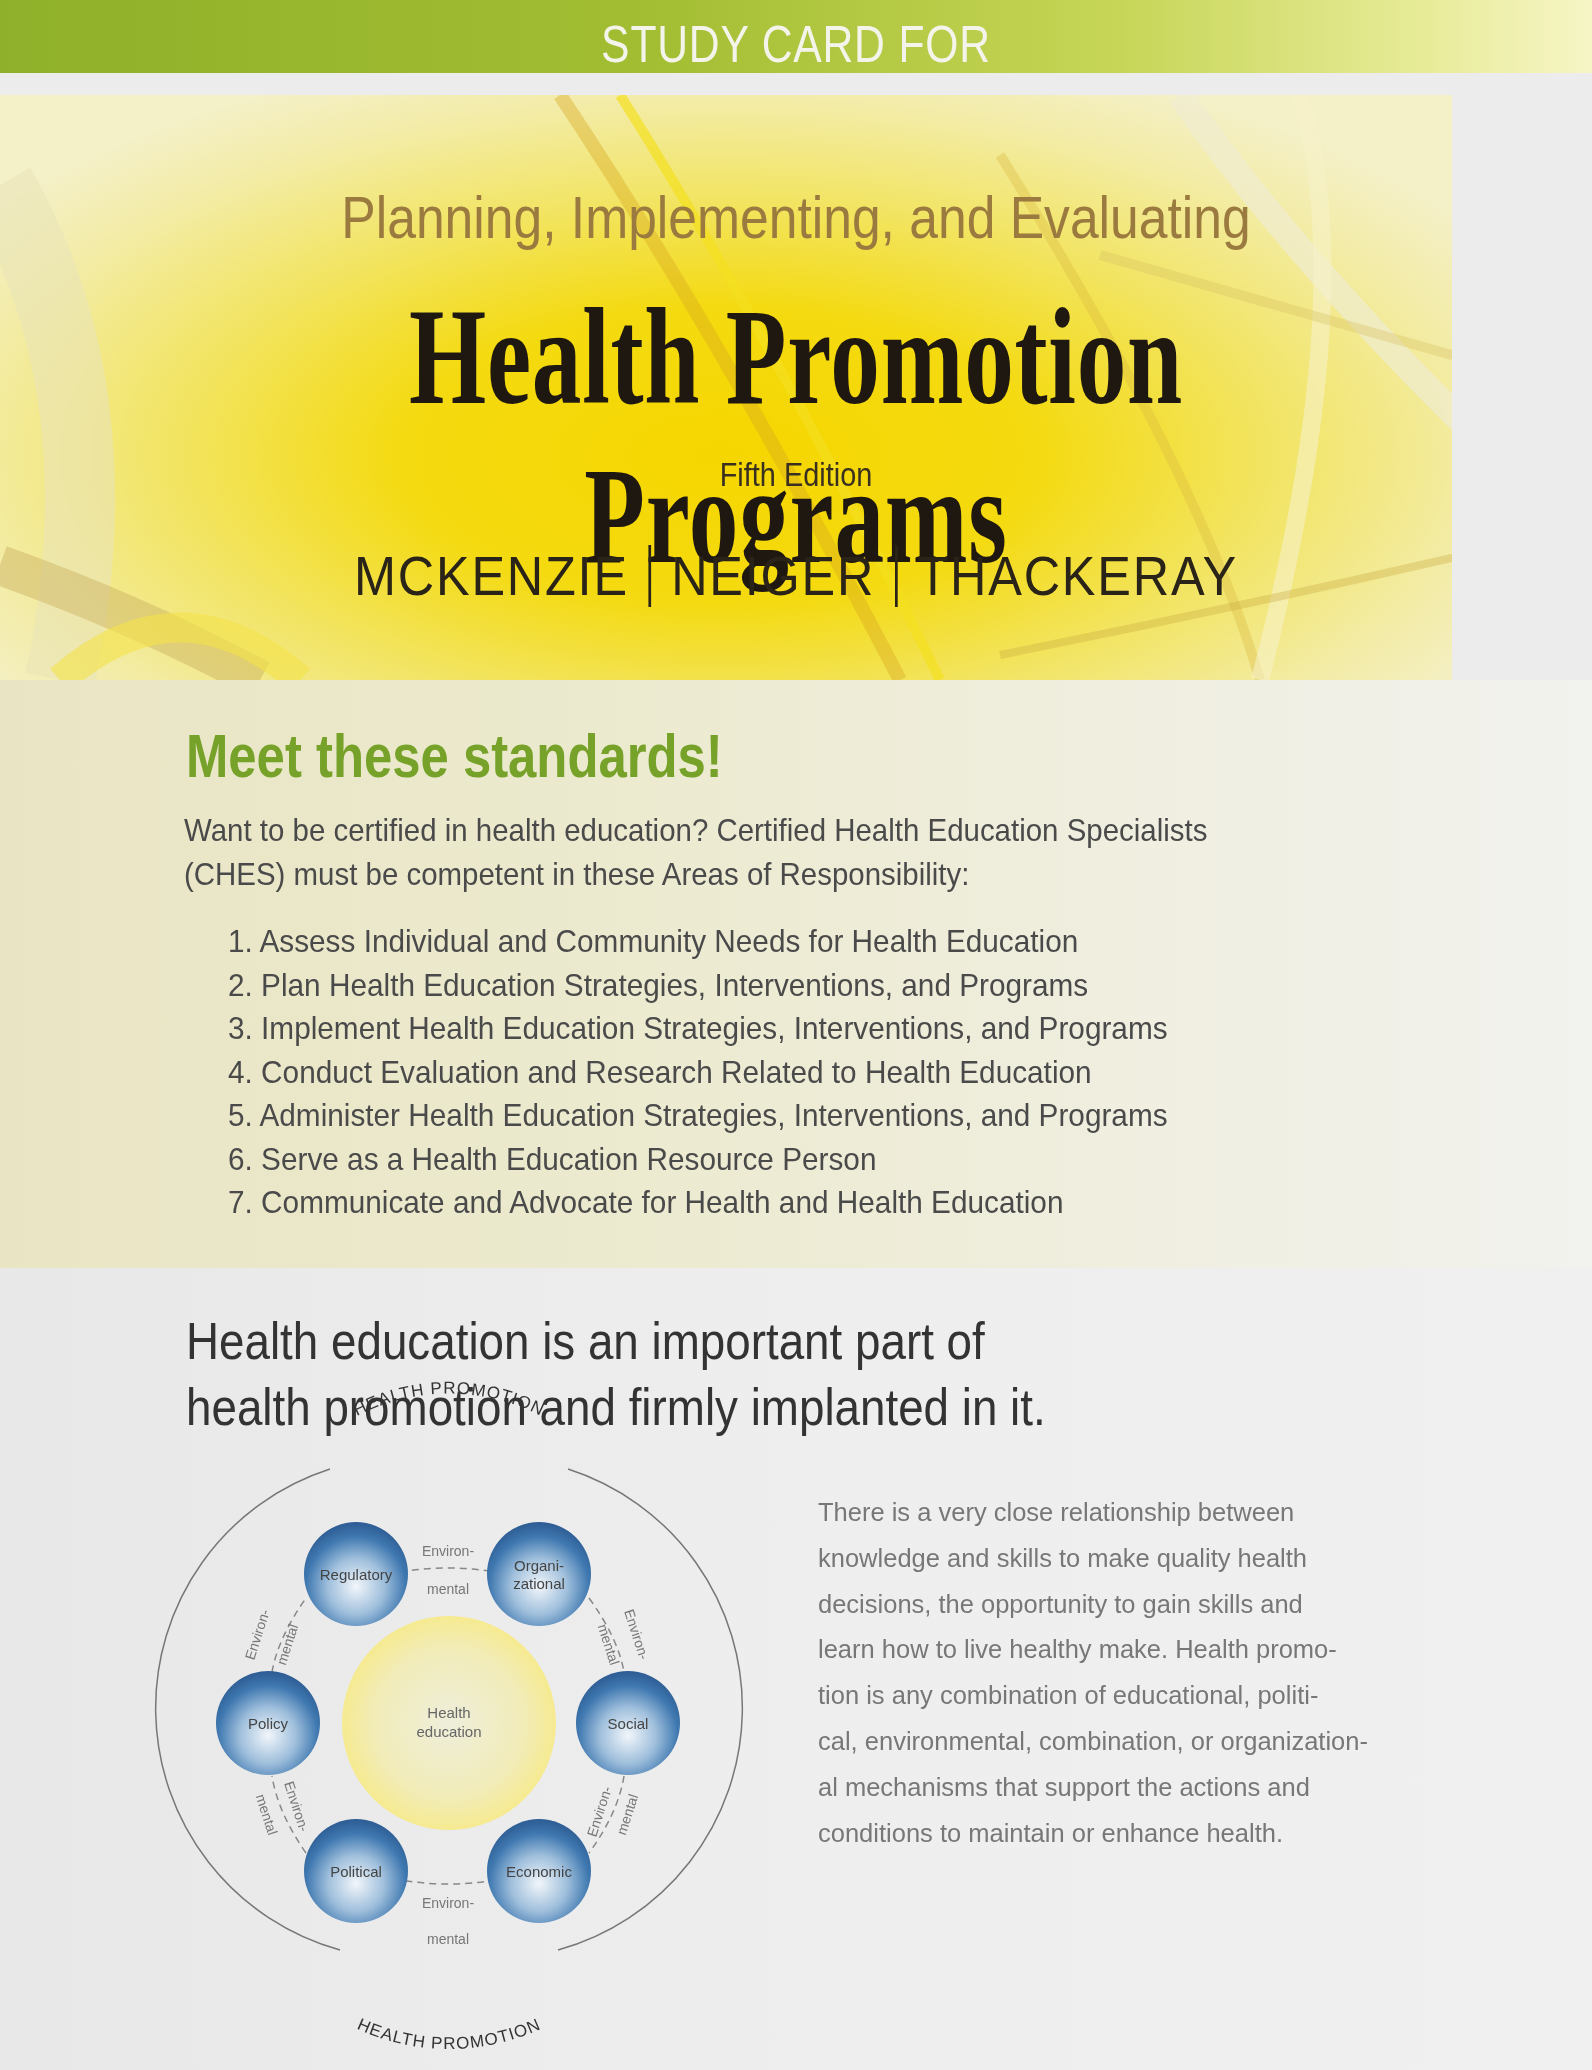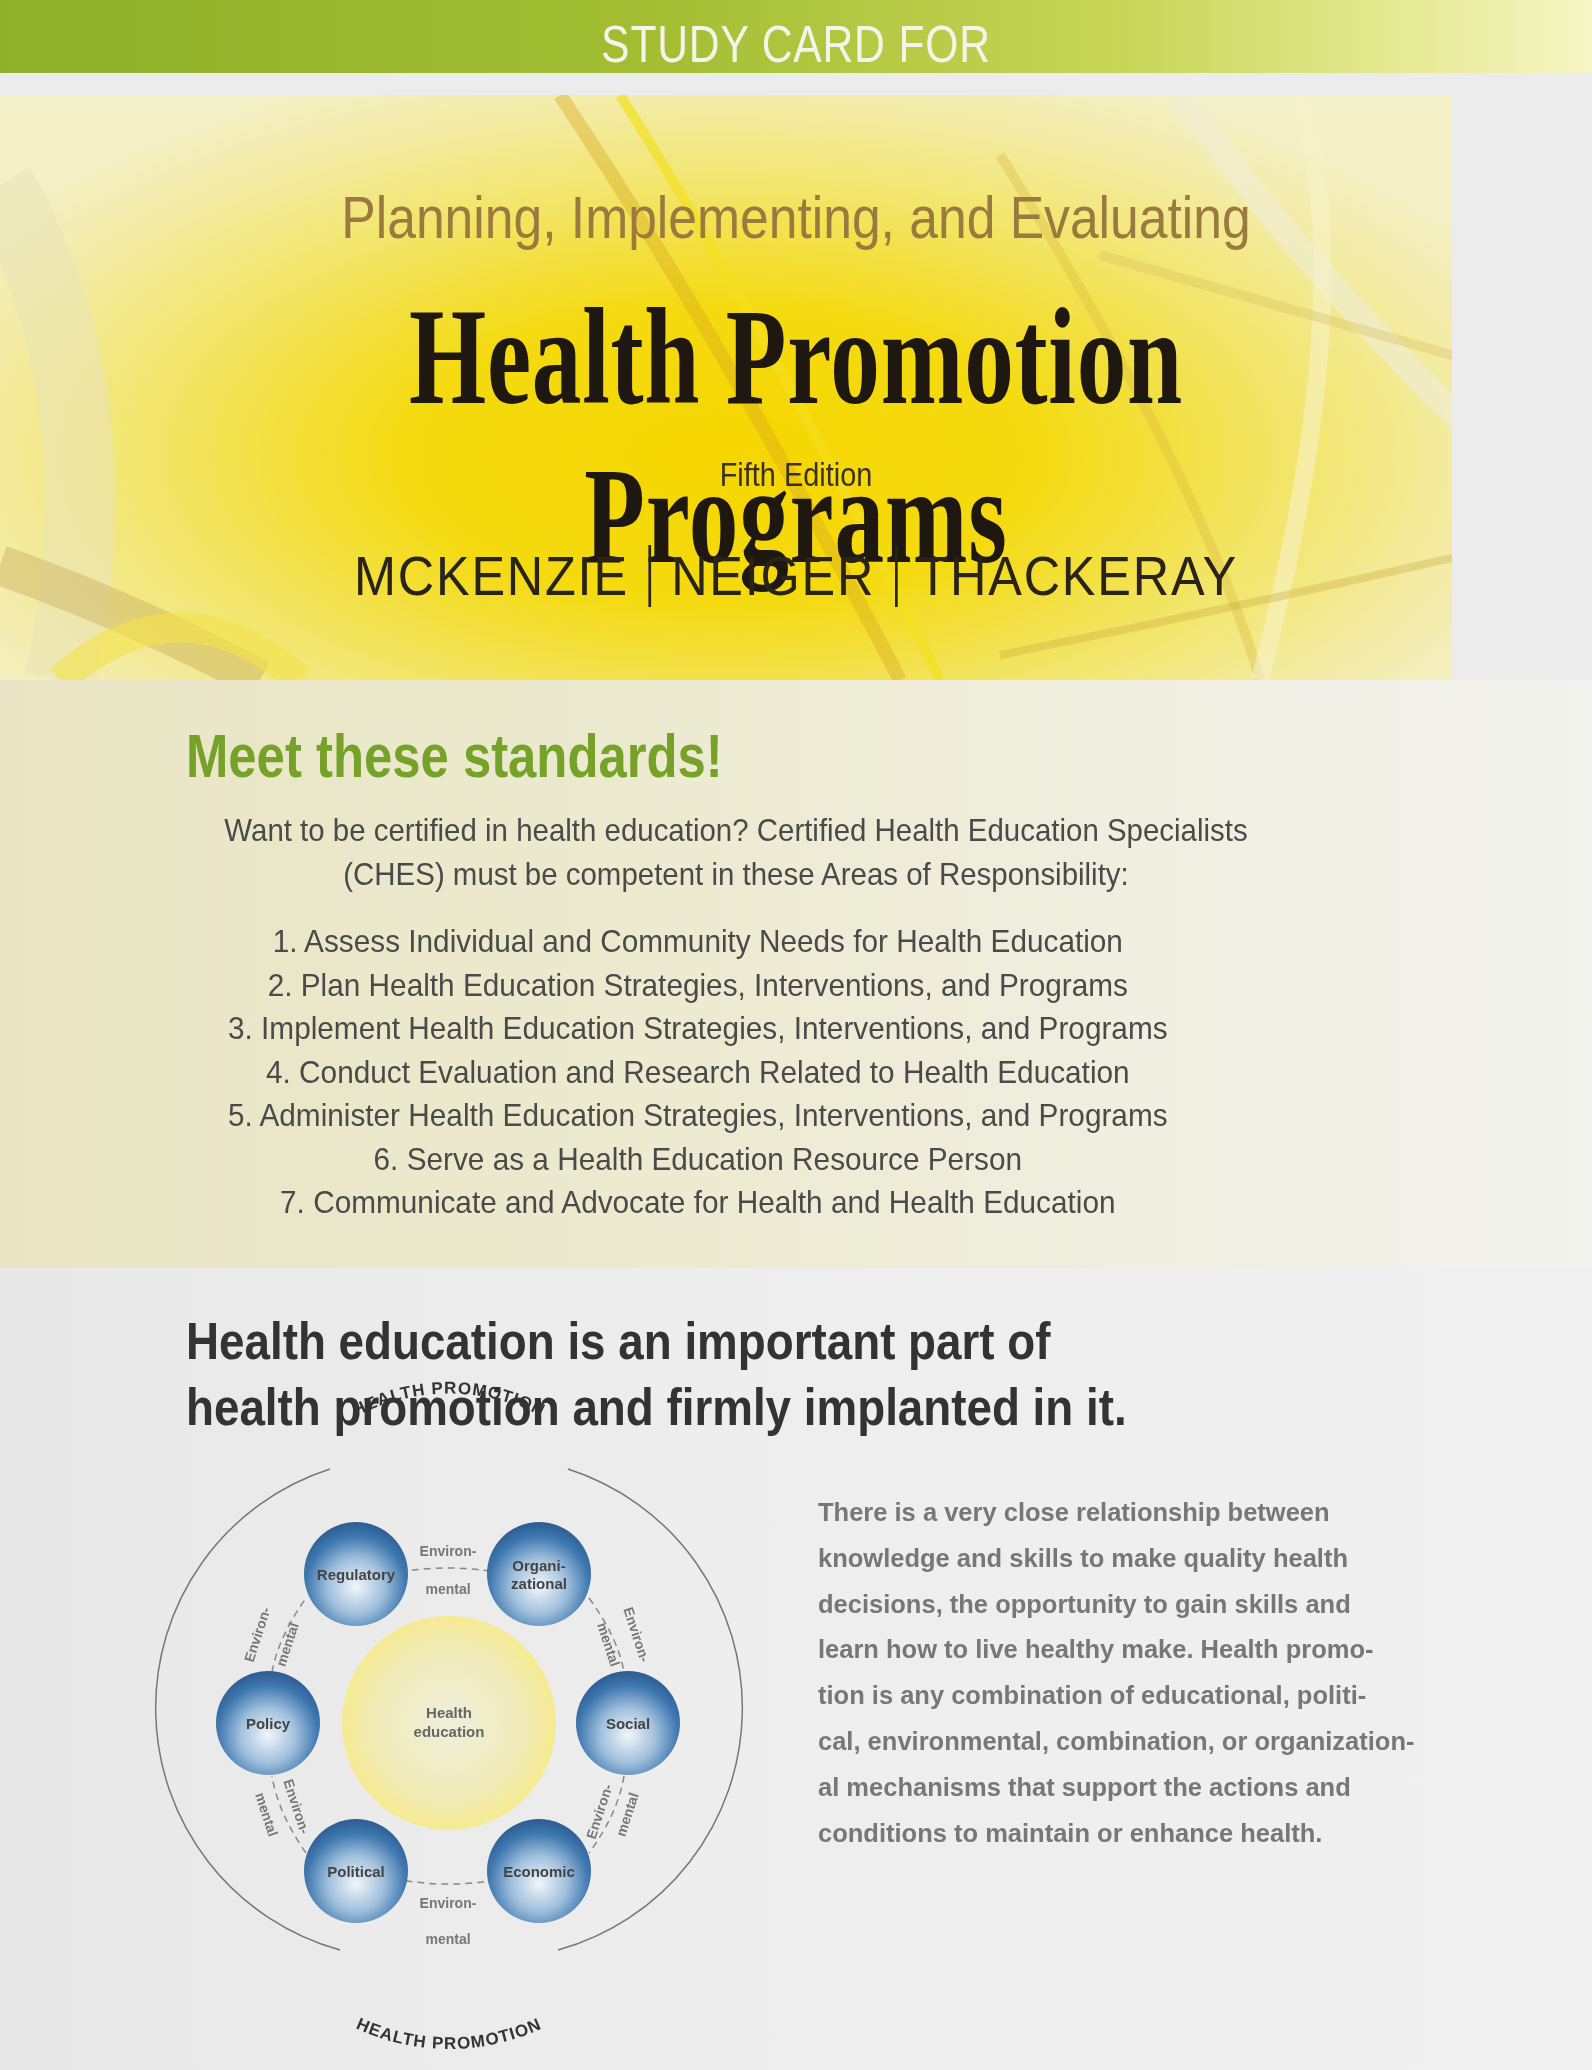--- a/index.html
+++ b/index.html
@@ -9,25 +9,25 @@
   .banner-text { position:absolute; left:0; width:1592px; top:14px; text-align:center; color:#f4f4ea; font-size:52px; letter-spacing:1px; transform:scaleX(0.82); transform-origin:center; font-family:"Liberation Sans", sans-serif; }
   .hero { position:absolute; left:0; top:95px; width:1452px; height:585px; overflow:hidden;
     background:radial-gradient(ellipse 900px 420px at 720px 360px,#f6d600 0%,#f4da10 35%,#f2e460 60%,#f3eca8 85%,#f4f0c8 100%); }
   .hero svg { position:absolute; left:0; top:0; }
   .subtitle { position:absolute; left:0; width:1592px; top:88px; text-align:center; color:#9a7a3e; font-size:60px; transform:scaleX(0.86); transform-origin:center; }
   .title { position:absolute; left:0; width:1592px; top:182px; text-align:center; color:#1f1810; font-family:"Liberation Serif", serif; font-weight:bold; font-size:138px; transform:scaleX(0.72); transform-origin:center; letter-spacing:1px; }
   .edition { position:absolute; left:0; width:1592px; top:360px; text-align:center; color:#3a3020; font-size:34px; transform:scaleX(0.85); transform-origin:center; }
   .authors { position:absolute; left:0; width:1592px; top:448px; text-align:center; color:#2a2318; font-size:56px; letter-spacing:2px; transform:scaleX(0.9); transform-origin:center; }
   .authors .sep { display:inline-block; width:3px; height:62px; background:#2a2318; vertical-align:middle; margin:0 22px; position:relative; top:-4px; }
   .standards { position:absolute; left:0; top:680px; width:1592px; height:588px;
-    background:linear-gradient(90deg,#e9e5c4 0%,#eceacf 40%,#f0efe2 75%,#f2f2ee 100%);text-align:center; }
+    background:linear-gradient(90deg,#e9e5c4 0%,#eceacf 40%,#f0efe2 75%,#f2f2ee 100%); }
   .std-title { position:absolute; left:186px; top:40px; color:#76a229; font-weight:bold; font-size:62px; transform:scaleX(0.82); transform-origin:left; }
   .std-intro { position:absolute; left:184px; top:128px; width:1200px; color:#4a4a4a; font-size:32px; line-height:44px; transform:scaleX(0.92); transform-origin:left; }
   .std-list { position:absolute; left:228px; top:240px; margin:0; padding:0; list-style:none; color:#4a4a4a; font-size:32px; line-height:43.5px; transform:scaleX(0.93); transform-origin:left; }
-  .lower { position:absolute; left:0; top:1268px; width:1592px; height:802px; background:linear-gradient(90deg,#e8e8e8 0%,#eeeeee 50%,#f0f0f0 100%);font-weight:bold; }
+  .lower { position:absolute; left:0; top:1268px; width:1592px; height:802px; background:linear-gradient(90deg,#e8e8e8 0%,#eeeeee 50%,#f0f0f0 100%); }
   .heading { position:absolute; left:186px; top:40px; color:#333; font-size:52px; line-height:66px; transform:scaleX(0.88); transform-origin:left; }
   .para { position:absolute; left:778px; top:222px; width:620px; color:#777; font-size:25.5px; line-height:45.8px;margin-left:40px; }
   .para span { display:block; white-space:nowrap; }
   .diagram { position:absolute; left:0; top:0; }
 </style>
 </head>
 <body>
 
 <div class="banner">
   <div class="banner-text">STUDY CARD FOR</div>

